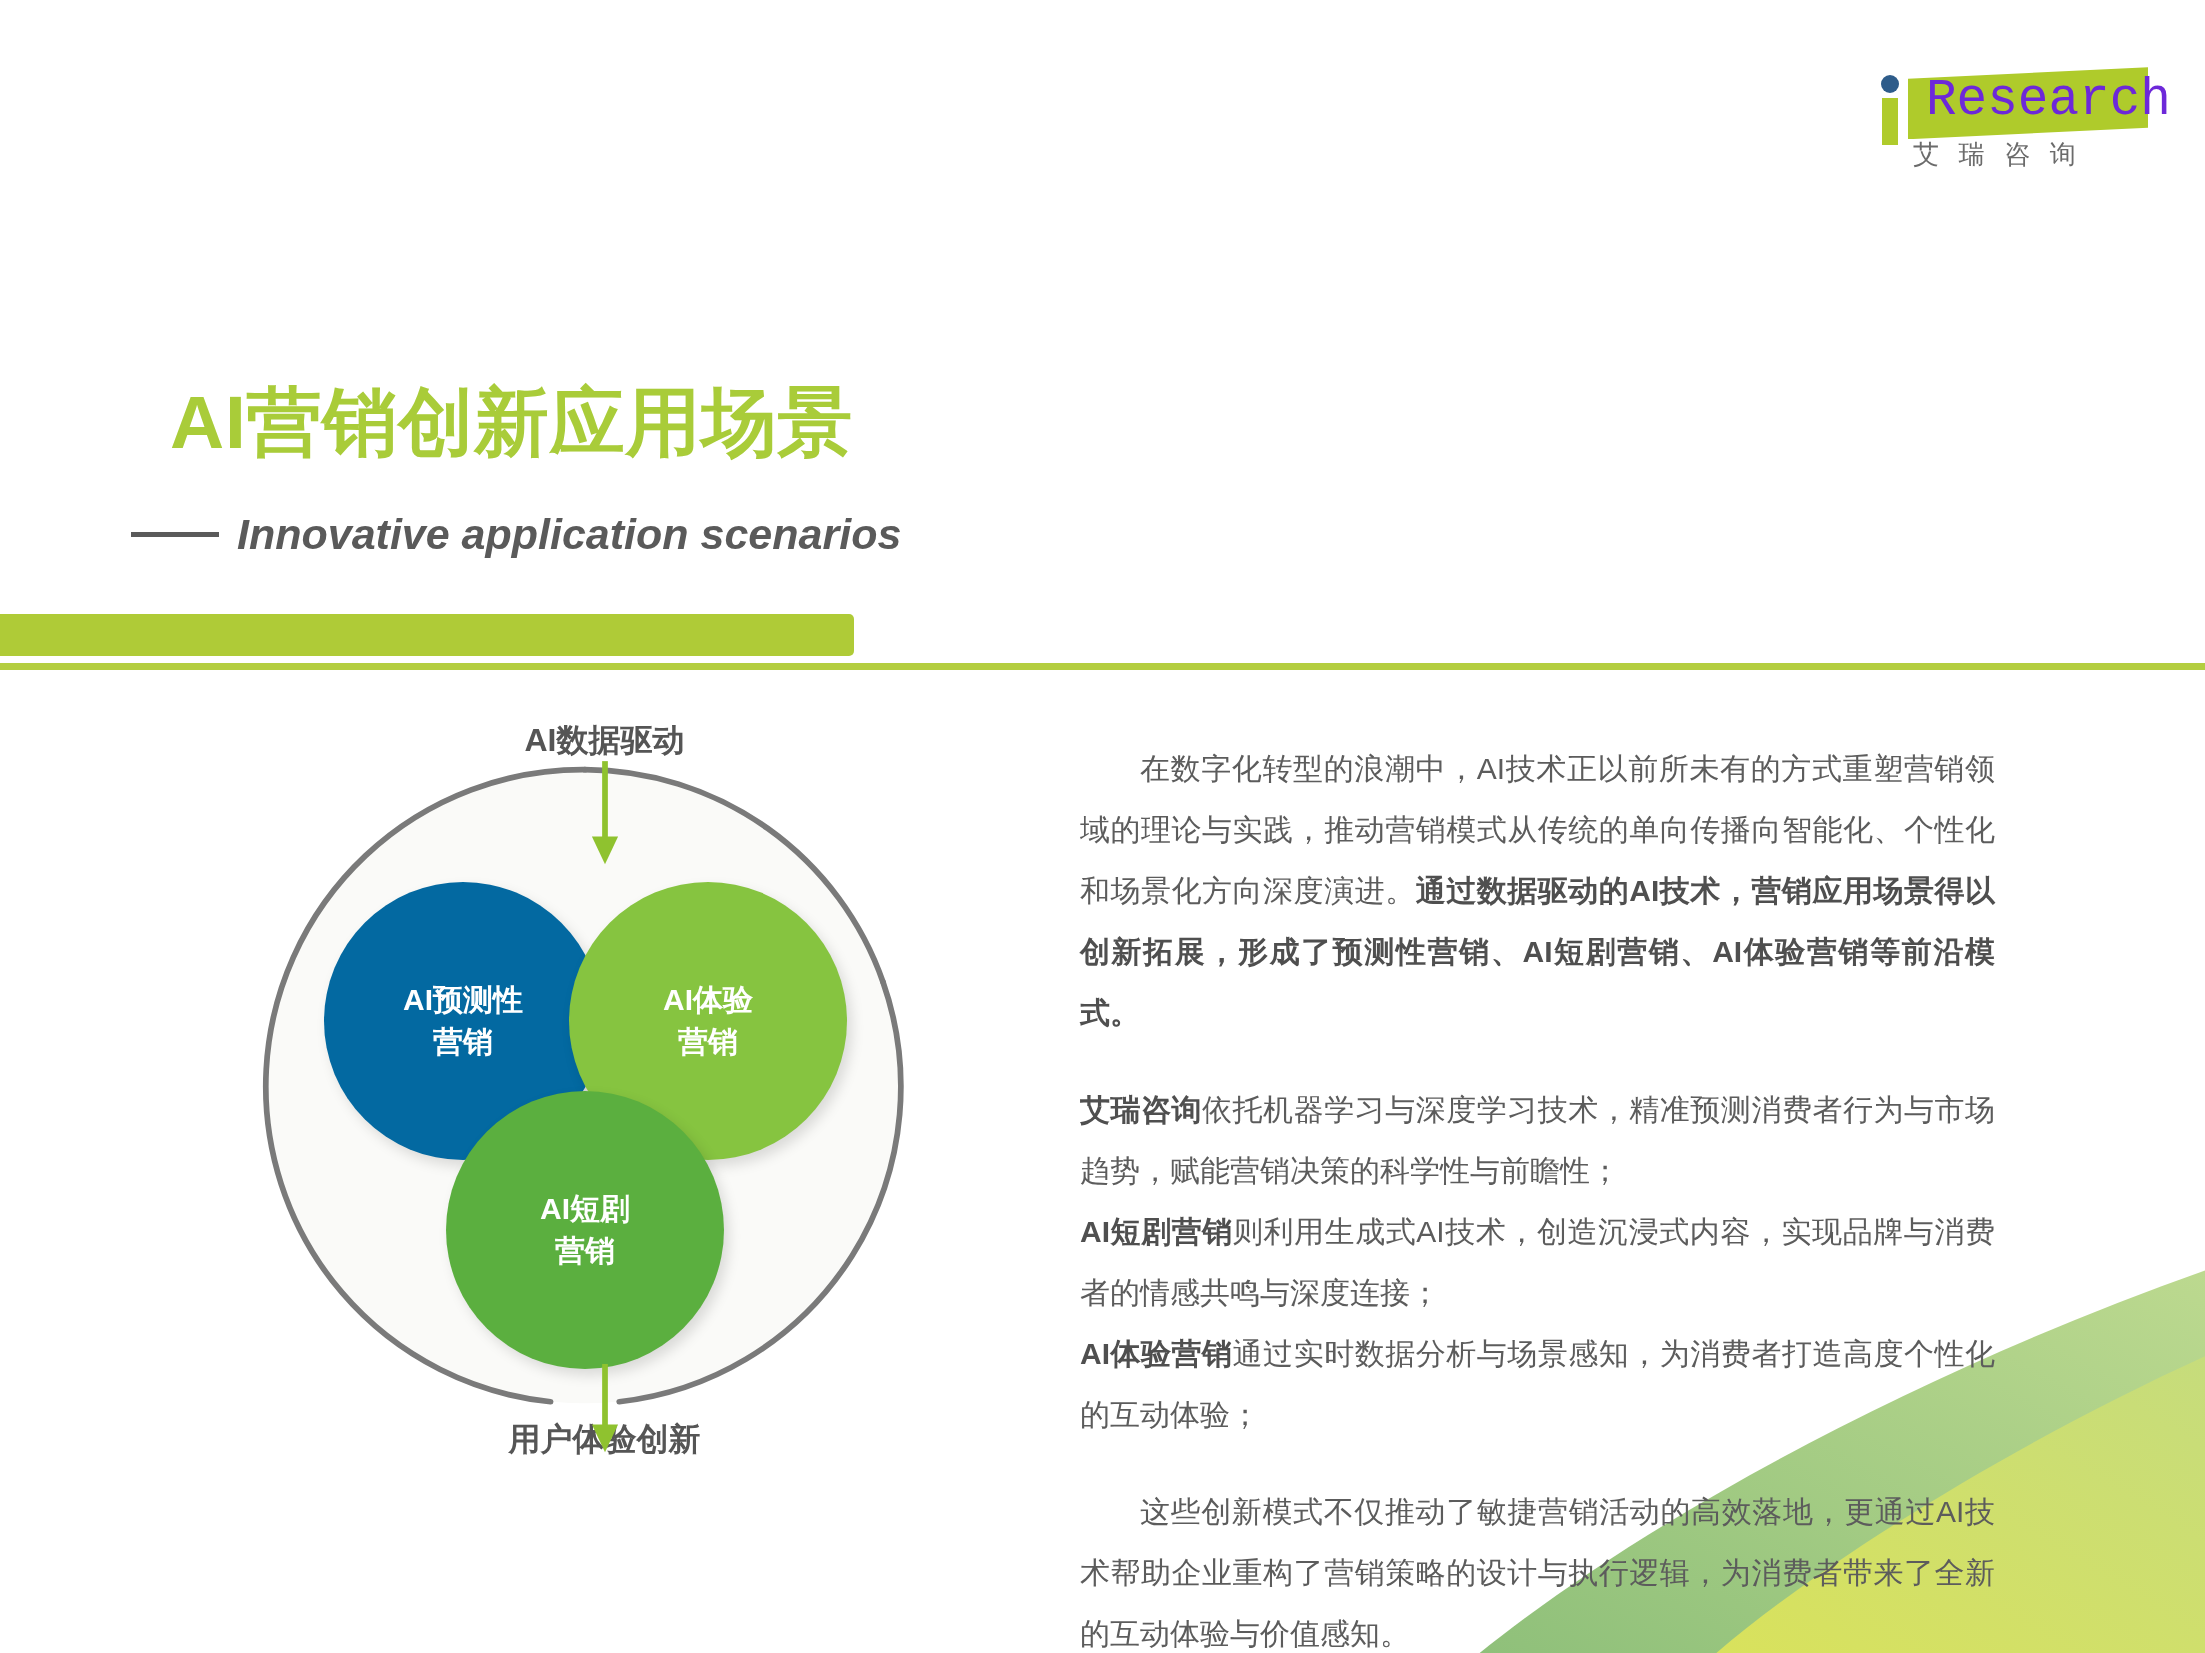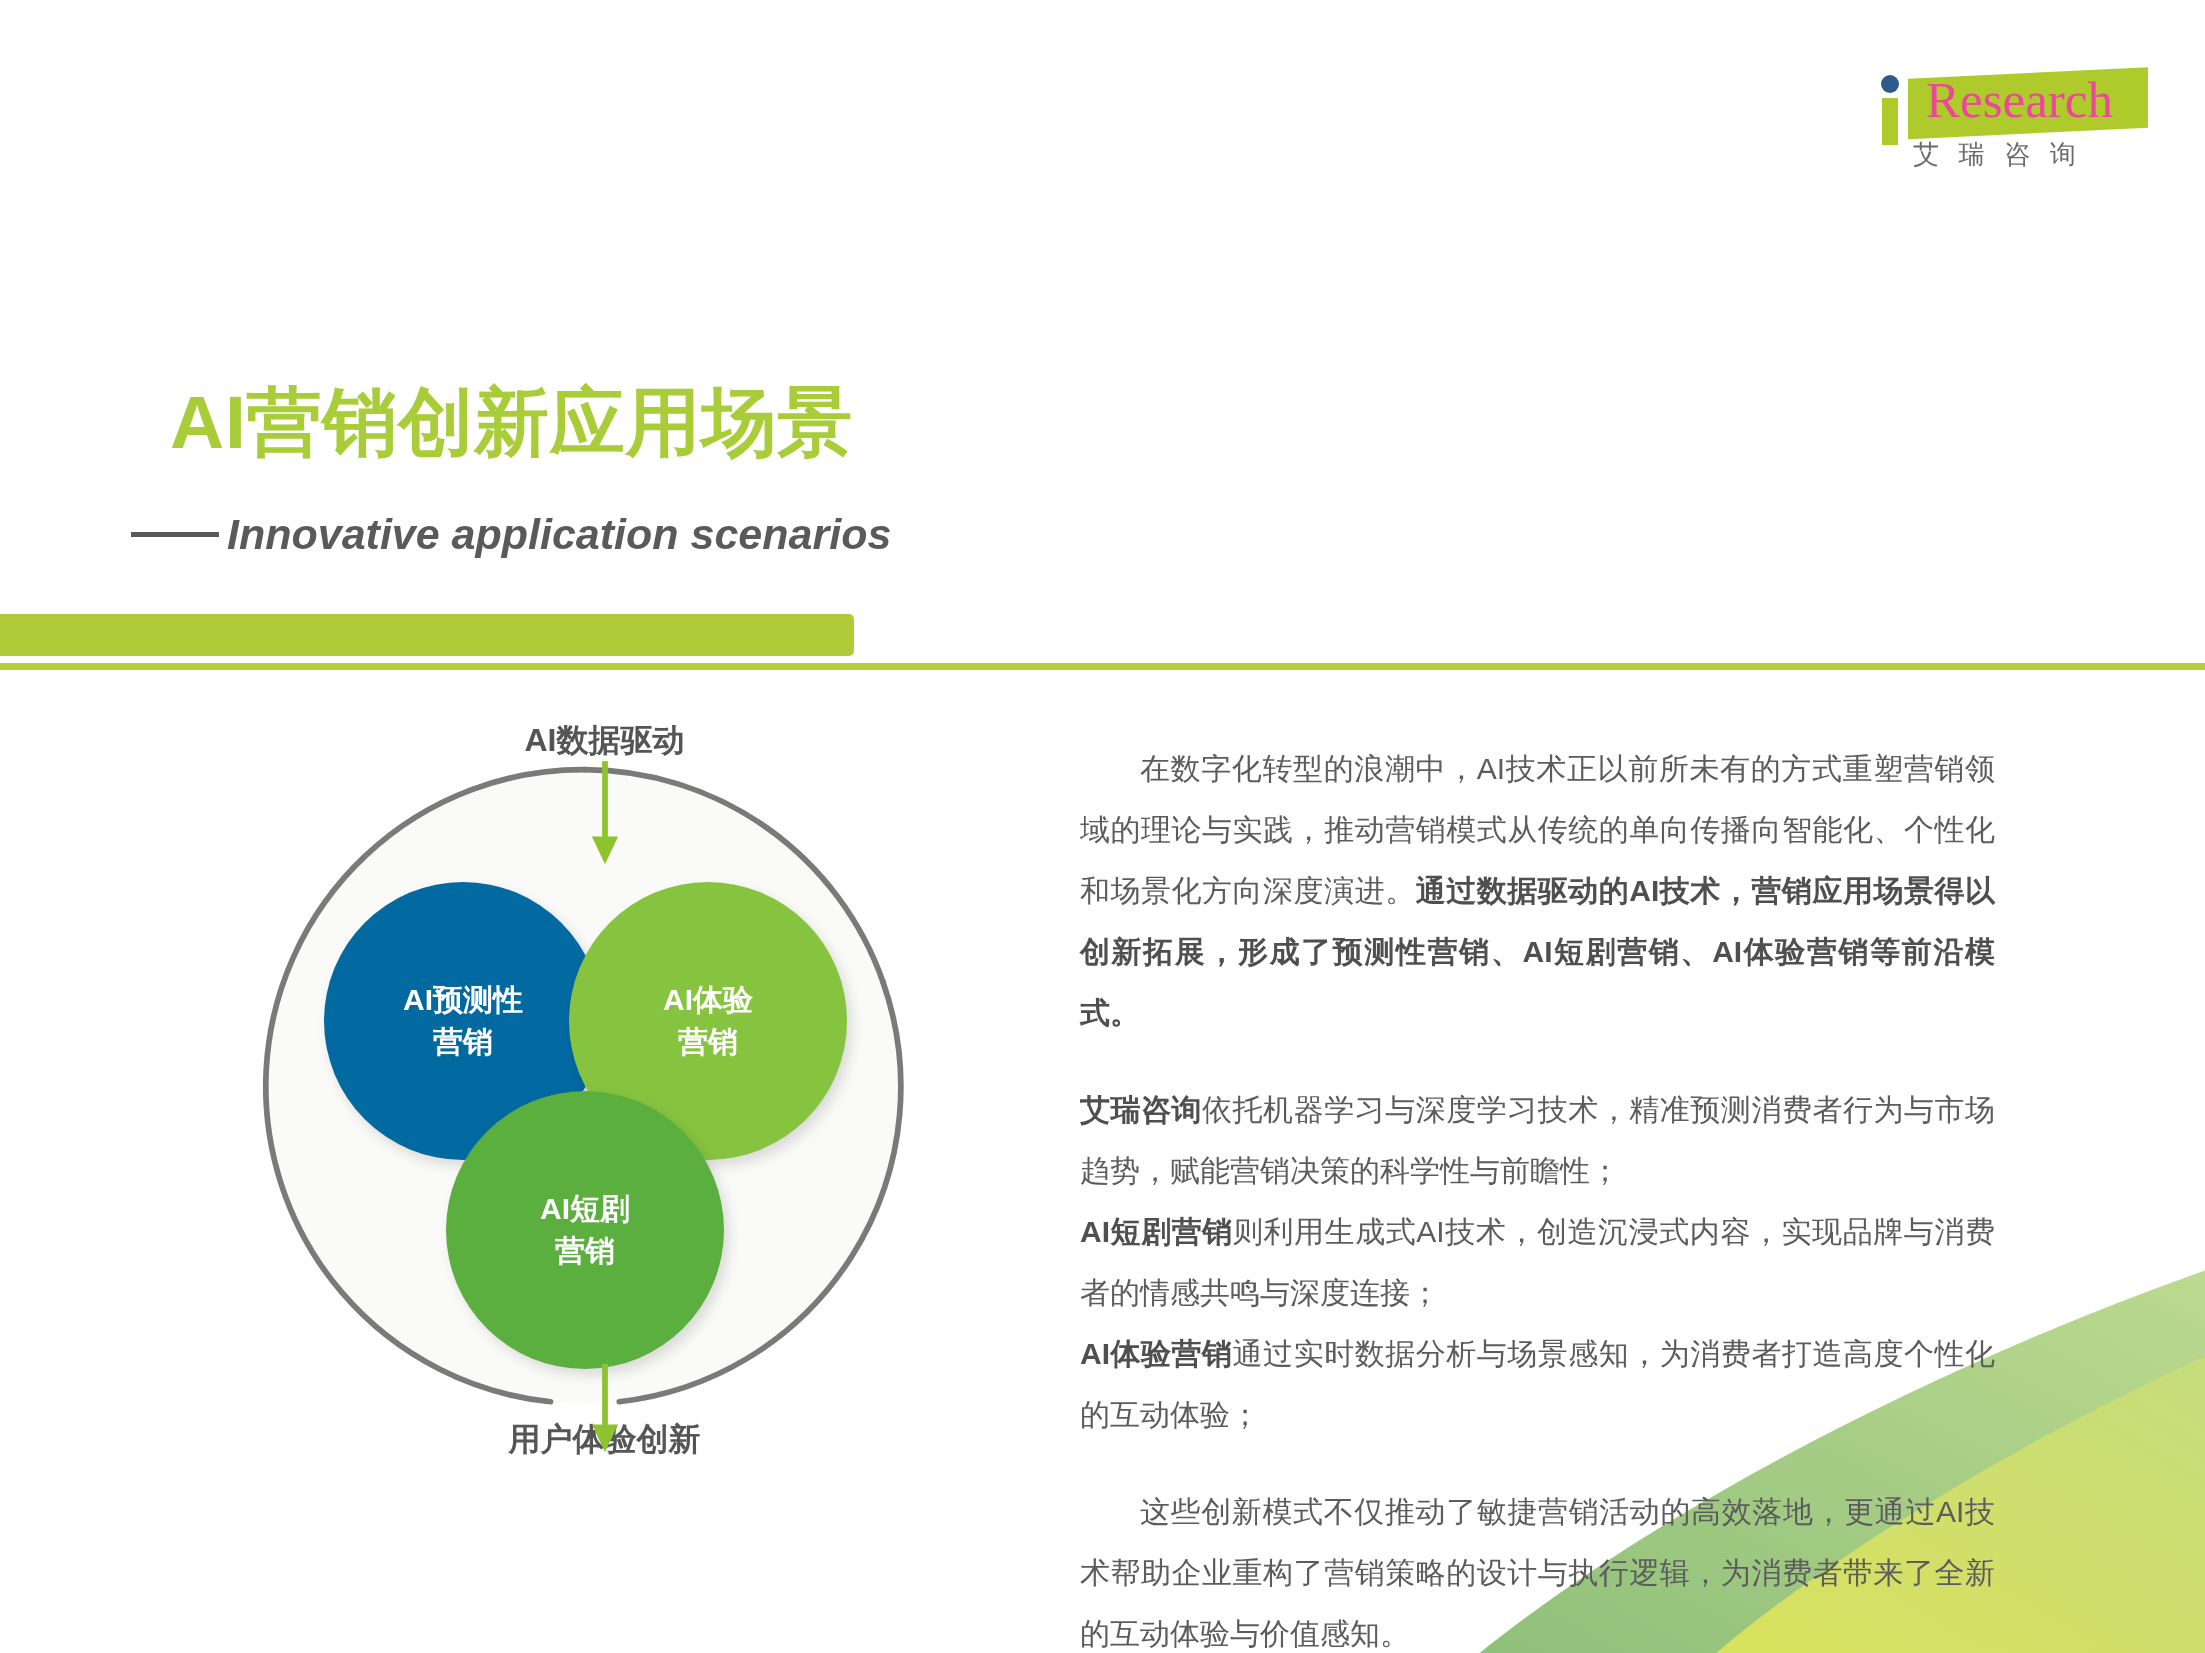--- a/index.html
+++ b/index.html
@@ -63,25 +63,25 @@
     height: 47px;
     background: #AFCB2B;
     z-index: 3;
   }
   .logo-word {
     position: absolute;
     left: 47px;
     top: 11.4px;
     font-size: 51px;
     line-height: 51px;
-    color: #ec4899;
+    color: #6d28d9;
     font-weight: 400;
     letter-spacing: 0px;
     z-index: 4;
-    font-family: Liberation Serif, serif;
+    font-family: Liberation Mono, monospace;
   }
   .logo-cn {
     position: absolute;
     left: 34px;
     top: 73px;
     font-size: 26px;
     letter-spacing: 19.6px;
     color: #6B6B6B;
     white-space: nowrap;
   }
@@ -97,21 +97,21 @@
     color: #A9CC39;
     letter-spacing: 0.8px;
     white-space: nowrap;
   }
   .subtitle-row {
     position: absolute;
     left: 131px;
     top: 510px;
     display: flex;
     align-items: center;
-    gap: 8px;
+    gap: 18px;
   }
   .subtitle-dash {
     width: 88px;
     height: 4.9px;
     background: #5A5A5A;
   }
   .subtitle-en {
     font-size: 43px;
     line-height: 49px;
     font-weight: bold;

